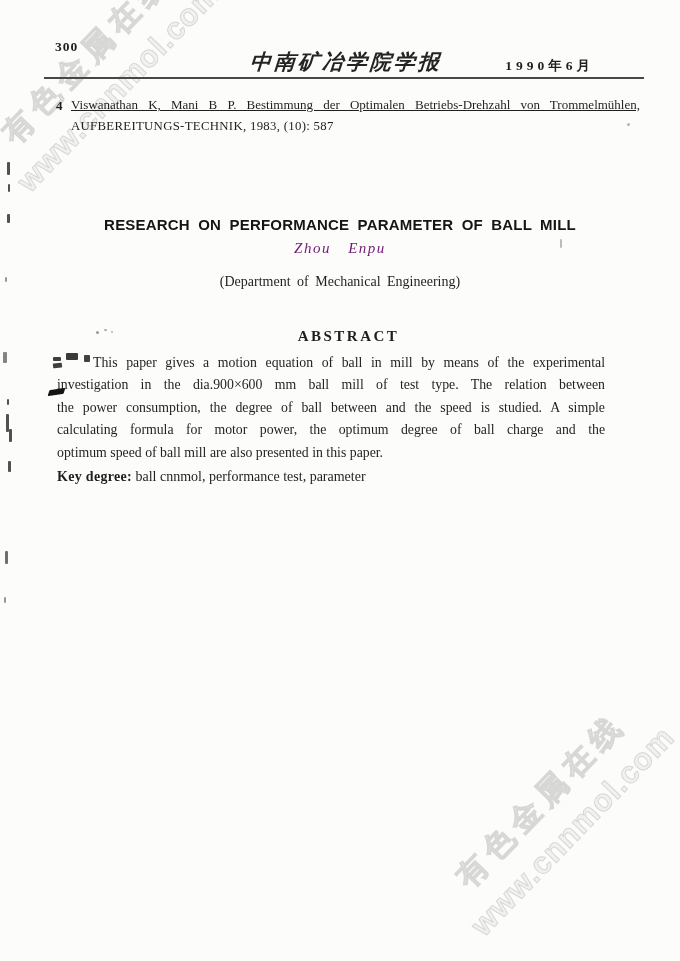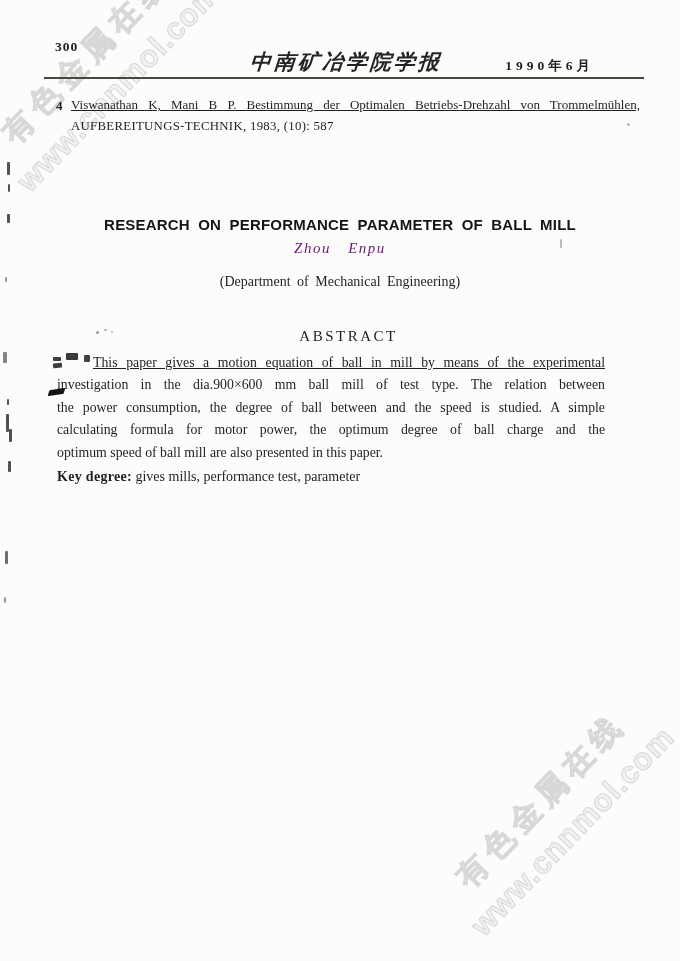--- a/index.html
+++ b/index.html
@@ -41,25 +41,25 @@
     position:absolute; left:0; right:0; top:183px; text-align:center;
     font-family:"Liberation Sans","DejaVu Sans",sans-serif;
     font-size:15px; font-weight:bold; word-spacing:4px; letter-spacing:0.2px;
     color:#151515; white-space:nowrap;margin-top:33px;
   }
   .art-author {
     position:absolute; left:0; right:0; top:240px; text-align:center;
     font-style:italic; font-size:15px; word-spacing:12px; letter-spacing:1.5px; color:#701a75;
   }
   .art-affil { position:absolute; left:0; right:0; top:274px; text-align:center; font-size:14px; word-spacing:3px; }
-  .abs-head { position:absolute; left:0; right:0; top:328px; text-align:center; font-size:15px; font-weight:400; letter-spacing:2.5px;padding-left:17px; }
+  .abs-head { position:absolute; left:0; right:0; top:328px; text-align:center; font-size:15px; font-weight:700; letter-spacing:2.5px;padding-left:17px; }
   
   .abstract { position:absolute; left:57px; top:352px; width:548px; font-size:13.8px; }
   .abs-line { line-height:22.4px; text-align:justify; text-align-last:justify; }
-  .abs-line.first { padding-left:36px;text-decoration:underline; }
+  .abs-line.first { padding-left:36px; }
   .abs-line.last { text-align-last:left; }
   .keywords { position:absolute; left:57px; top:469px; font-size:14px; }
   .keywords .kw-label { font-weight:bold; letter-spacing:0.3px; }
   
   .art { position:absolute; background:#333; border-radius:1px; opacity:0.85; }
   .pen-mark { position:absolute; left:49px; top:389px; width:15px; height:6px; background:#141414;
               transform:skewX(-25deg) rotate(-8deg); border-radius:1px; }
   .dot { position:absolute; border-radius:50%; }
 </style>
 </head>
@@ -93,21 +93,21 @@
   <div class="abstract">
     <div class="abs-line first">This paper gives a motion equation of ball in mill by means of the experimental</div>
     <div class="abs-line">investigation in the dia.900×600 mm ball mill of test type. The relation between</div>
     <div class="abs-line">the power consumption, the degree of ball between and the speed is studied. A simple</div>
     <div class="abs-line">calculating formula for motor power, the optimum degree of ball charge and the</div>
     <div class="abs-line last">optimum speed of ball mill are also presented in this paper.</div>
   </div>
 
   <div class="keywords">
     <span class="kw-label">Key degree:</span>
-    <span>gives mills, performance test, parameter</span>
+    <span>ball cnnmol, performance test, parameter</span>
   </div>
 
   <div class="art" style="left:7px;  top:162px; width:3px; height:13px;"></div>
   <div class="art" style="left:8px;  top:184px; width:2px; height:8px;"></div>
   <div class="art" style="left:7px;  top:214px; width:3px; height:9px;"></div>
   <div class="art" style="left:5px;  top:277px; width:2px; height:5px; opacity:0.5;"></div>
   <div class="art" style="left:3px;  top:352px; width:4px; height:11px; opacity:0.6;"></div>
   <div class="art" style="left:7px;  top:399px; width:2px; height:6px;"></div>
   <div class="art" style="left:6px;  top:414px; width:3px; height:18px;"></div>
   <div class="art" style="left:9px;  top:429px; width:3px; height:13px;"></div>

